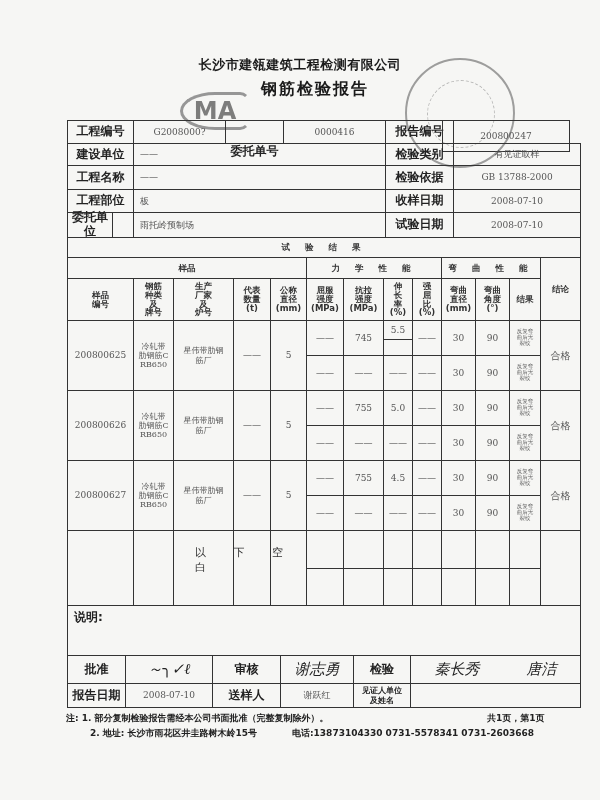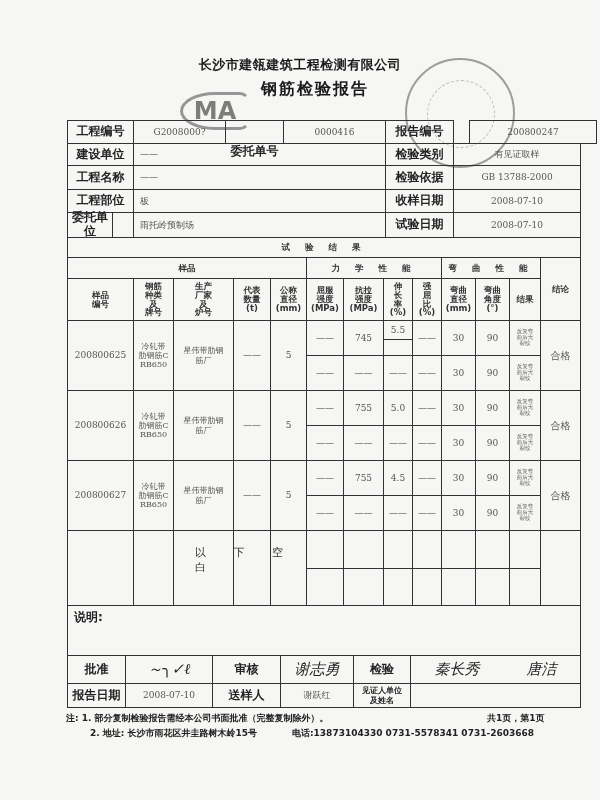--- a/index.html
+++ b/index.html
@@ -58,21 +58,21 @@
     </div>
     <div class="cell lbl" style="left: 225px; top: 120px; width: 59px; height: 24px;">
       <span style="white-space: pre-line; margin-top: 40px;">委托单号</span>
     </div>
     <div class="cell val" style="left: 283px; top: 120px; width: 103px; height: 24px;">
       <span style="white-space: pre-line;">0000416</span>
     </div>
     <div class="cell lbl" style="left: 385px; top: 120px; width: 69px; height: 24px;">
       <span style="white-space: pre-line;">报告编号</span>
     </div>
-    <div class="cell val" style="left: 469px; top: 120px; width: 128px; height: 24px;">
+    <div class="cell val" style="left: 442px; top: 120px; width: 128px; height: 32px;">
       <span style="white-space: pre-line;">200800247</span>
     </div>
     <div class="cell lbl" style="left: 67px; top: 143px; width: 67px; height: 23px;">
       <span style="white-space: pre-line;">建设单位</span>
     </div>
     <div class="cell val left" style="left: 133px; top: 143px; width: 253px; height: 23px;">
       <span style="white-space: pre-line;">——</span>
     </div>
     <div class="cell lbl" style="left: 385px; top: 143px; width: 69px; height: 23px;">
       <span style="white-space: pre-line;">检验类别</span>

